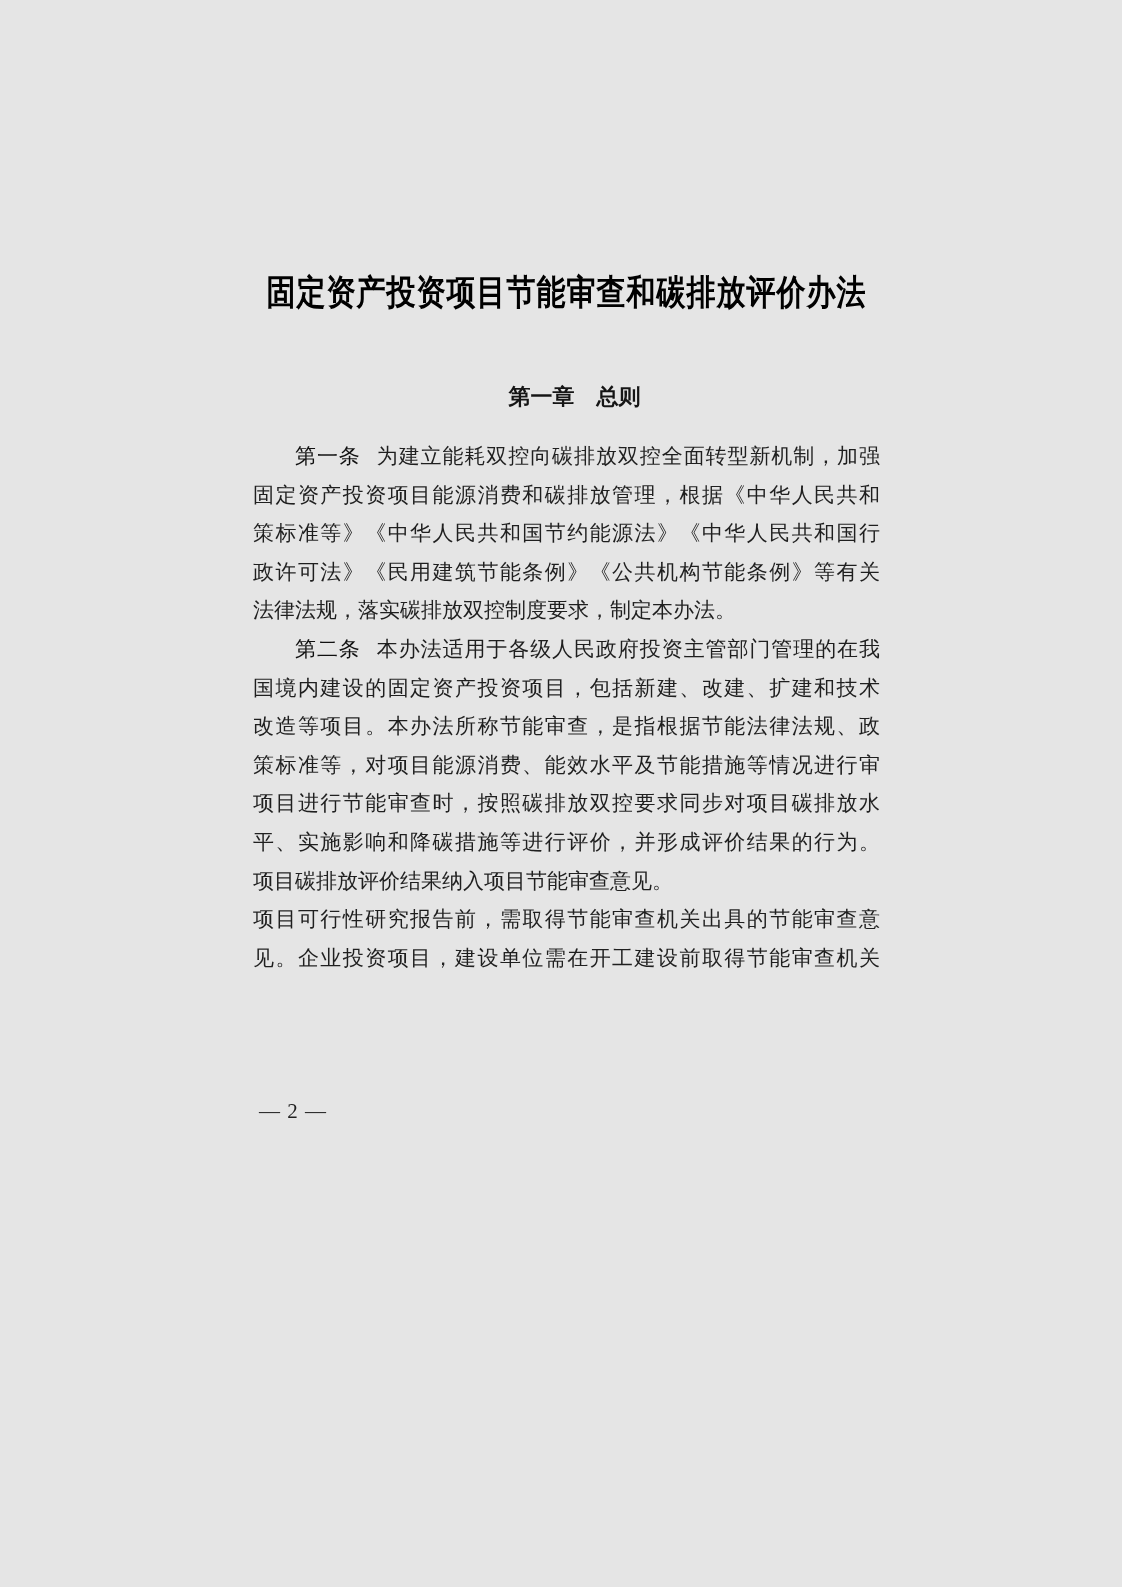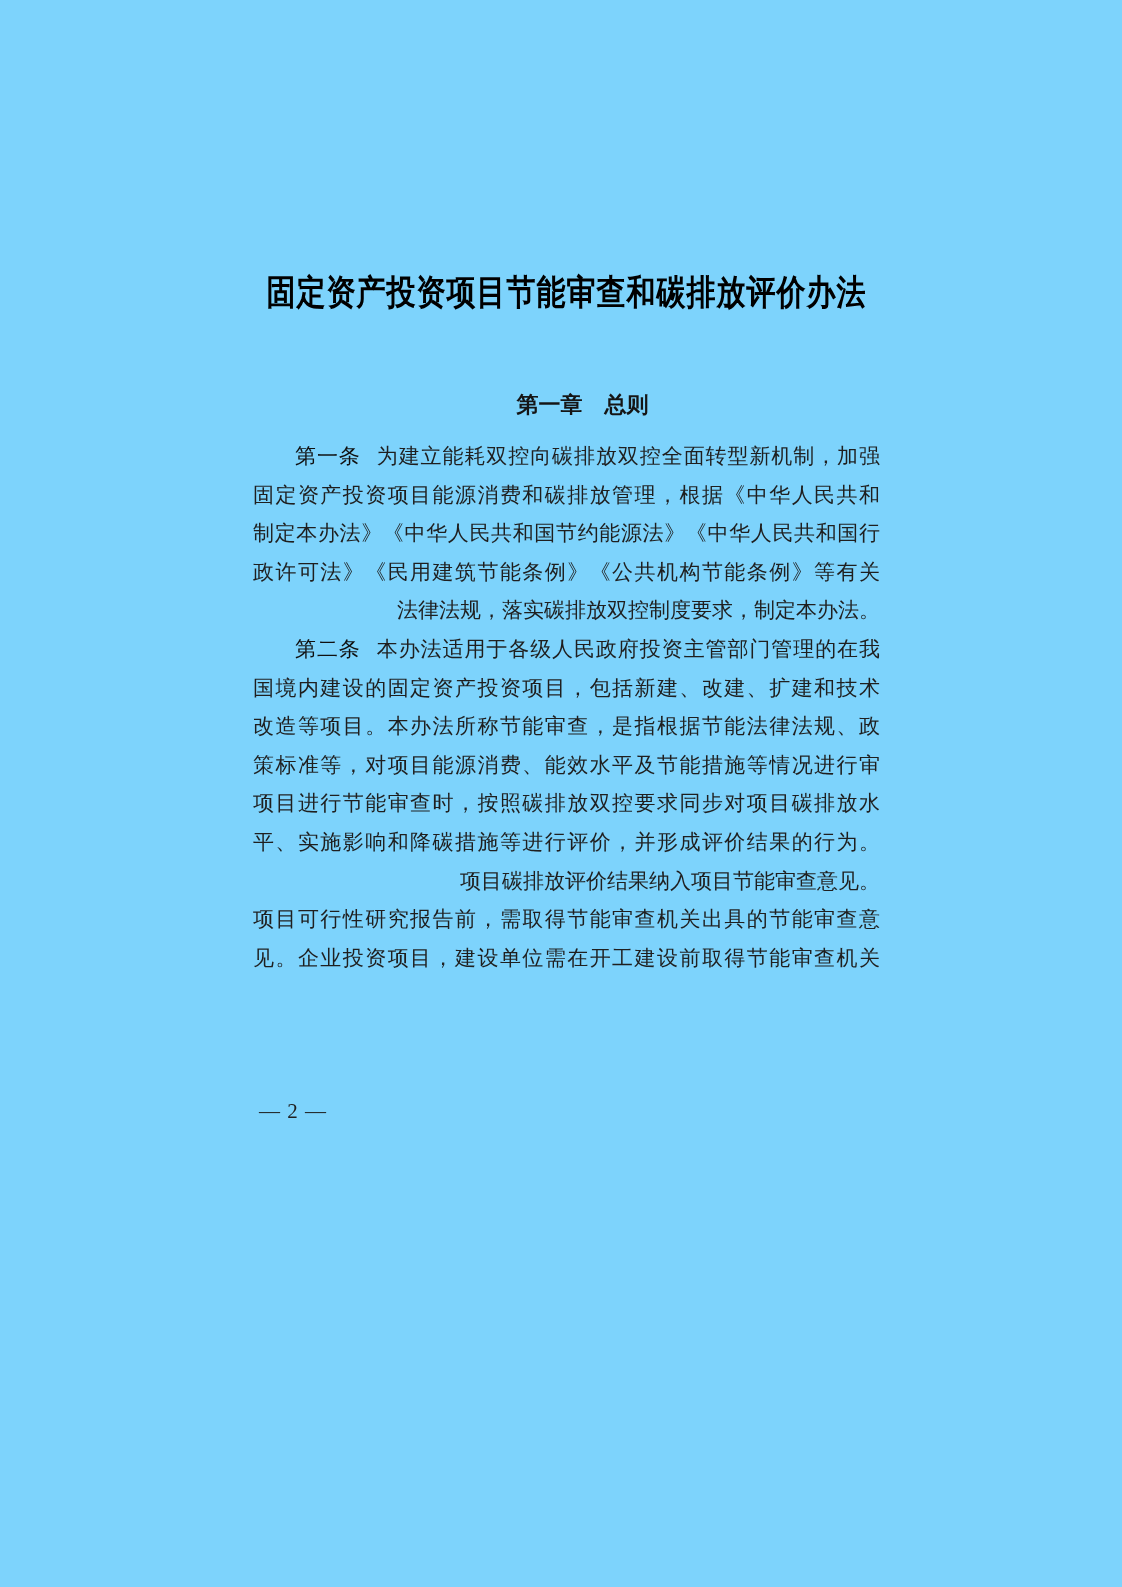--- a/index.html
+++ b/index.html
@@ -1,20 +1,20 @@
 <!DOCTYPE html>
 <html><head>
 <meta charset="utf-8">
 <style>
   html, body { margin: 0; padding: 0; background: #ffffff; }
   .page {
     position: relative;
     width: 1122px;
     height: 1587px;
-    background: #7dd3fc;
+    background: #e5e5e5;
     overflow: hidden;
     font-family: "Liberation Serif", "DejaVu Serif", serif;
     color: #1f1f1f;
   }
   .doc-title {
     position: absolute;
     top: 268px;
     left: 253px;
     width: 627px;
     margin: 0;
@@ -26,39 +26,39 @@
     color: #000000;
     transform: scaleY(1.2);
     transform-origin: center top;
     white-space: nowrap;
   }
   .chapter-heading {
     position: absolute;
     top: 374px;
     left: 253px;
     width: 627px;
-    margin: 16px;
+    margin: 8px;
     text-align: center;
     font-size: 22px;
     font-weight: bold;
     line-height: 30px;
     color: #151515;
     font-family: "Liberation Sans", "DejaVu Sans", sans-serif;
   }
   .doc-body {
     position: absolute;
     top: 437px;
     left: 253px;
     width: 627px;
     font-size: 21px;
   }
   .line {
     height: 38.6px;
     line-height: 38.6px;
-    text-align: right;
+    text-align: left;
     text-justify: inter-character;
     white-space: normal;
   }
   .line.just {
     text-align: justify;
     text-align-last: justify;
   }
   .line.first { padding-left: 42px; }
   .article-label { font-weight: normal; color: #101010; }
   .label-gap { display: inline-block; width: 15px; }
@@ -76,21 +76,21 @@
 <body>
 
 <div class="page">
   <h1 class="doc-title">固定资产投资项目节能审查和碳排放评价办法</h1>
 
   <h2 class="chapter-heading">第一章　总则</h2>
 
   <div class="doc-body">
       <div class="line just first"><span class="article-label">第一条</span><span class="label-gap"></span><span>为建立能耗双控向碳排放双控全面转型新机制，加强</span></div>
       <div class="line just">固定资产投资项目能源消费和碳排放管理，根据《中华人民共和</div>
-      <div class="line just">制定本办法》《中华人民共和国节约能源法》《中华人民共和国行</div>
+      <div class="line just">策标准等》《中华人民共和国节约能源法》《中华人民共和国行</div>
       <div class="line just">政许可法》《民用建筑节能条例》《公共机构节能条例》等有关</div>
       <div class="line">法律法规，落实碳排放双控制度要求，制定本办法。</div>
       <div class="line just first"><span class="article-label">第二条</span><span class="label-gap"></span><span>本办法适用于各级人民政府投资主管部门管理的在我</span></div>
       <div class="line just">国境内建设的固定资产投资项目，包括新建、改建、扩建和技术</div>
       <div class="line just">改造等项目。本办法所称节能审查，是指根据节能法律法规、政</div>
       <div class="line just">策标准等，对项目能源消费、能效水平及节能措施等情况进行审</div>
       <div class="line just">项目进行节能审查时，按照碳排放双控要求同步对项目碳排放水</div>
       <div class="line just">平、实施影响和降碳措施等进行评价，并形成评价结果的行为。</div>
       <div class="line">项目碳排放评价结果纳入项目节能审查意见。</div>
       <div class="line just">项目可行性研究报告前，需取得节能审查机关出具的节能审查意</div>

